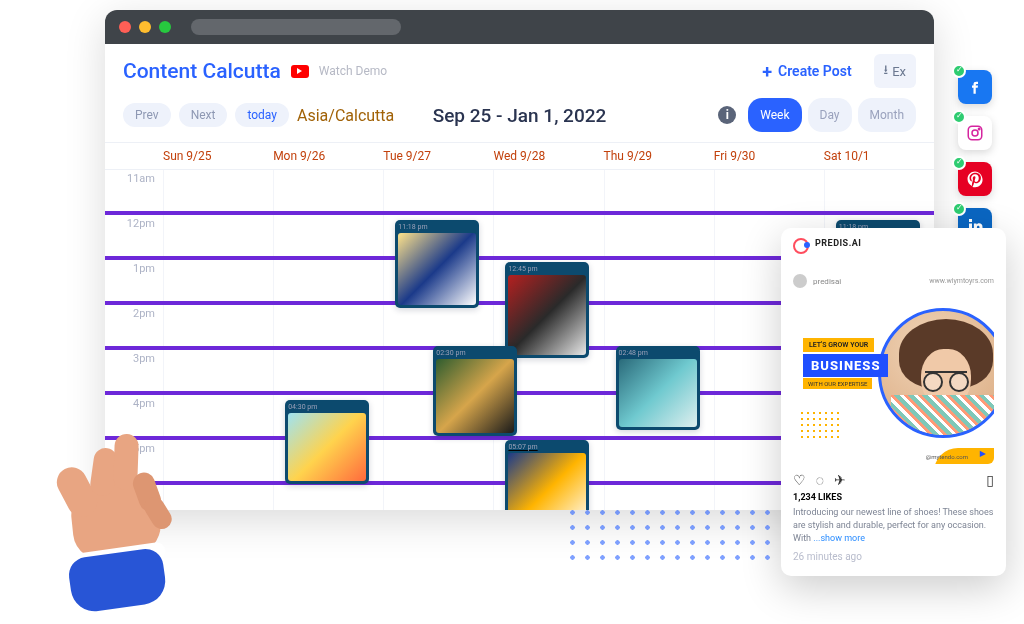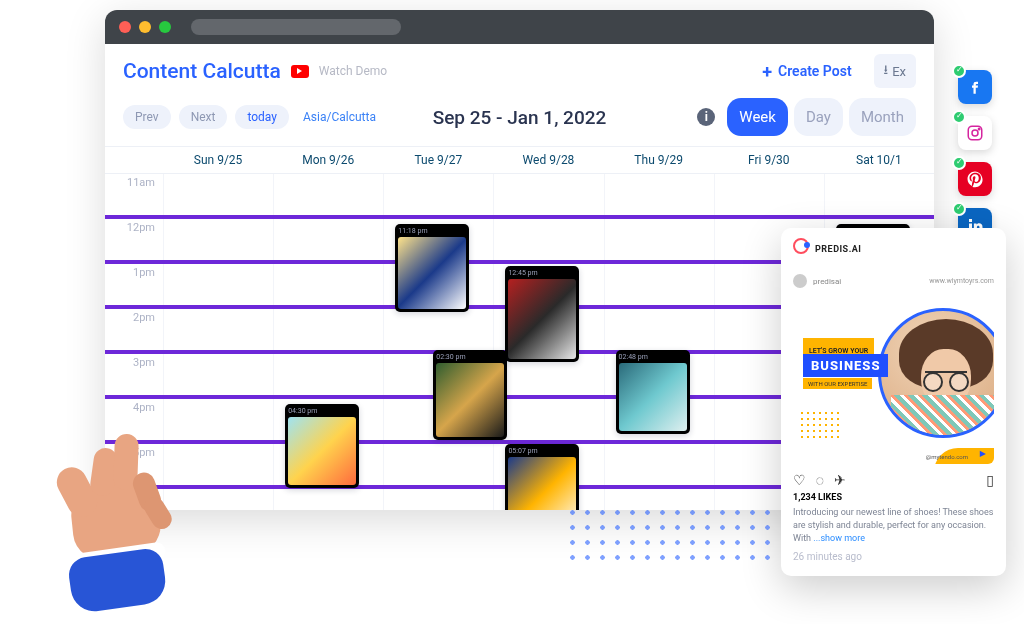--- a/index.html
+++ b/index.html
@@ -14,58 +14,58 @@
   .yt{width:18px;height:13px;background:#ff0000;border-radius:3px;display:inline-flex;align-items:center;justify-content:center}
   .yt::after{content:"";border-left:5px solid #fff;border-top:3px solid transparent;border-bottom:3px solid transparent}
   .sub{color:#b6b9c5;font-size:12px}
   .spacer{flex:1}
   .create{display:flex;align-items:center;gap:6px;color:#2a62ff;font-weight:600;font-size:14px;background:#fff;border:none;padding:6px 12px;border-radius:6px;cursor:pointer}
   .plus{font-size:18px;font-weight:700}
   .export{display:flex;align-items:center;gap:4px;color:#6b7890;font-size:13px;background:#f0f3fb;border:none;padding:6px 10px;border-radius:6px}
   .toolbar{display:flex;align-items:center;padding:6px 18px 10px;gap:8px;position:relative}
   .pill{background:#eef2fb;color:#8e98b3;font-size:12px;padding:5px 12px;border-radius:14px;border:none;cursor:pointer}
   .pill.today{color:#2a62ff}
-  .tz{color:#3b82f6;font-size:12px;margin-left:6px}
+  .tz{color:#a16207;font-size:16px;}
   .range{position:absolute;left:50%;transform:translateX(-50%);font-size:19px;color:#2a3450;font-weight:500}
   .view-group{margin-left:auto;display:flex;align-items:center;gap:6px}
   .info{width:18px;height:18px;border-radius:50%;background:#5a6479;color:#fff;display:flex;align-items:center;justify-content:center;font-size:12px;font-weight:700;margin-right:6px}
-  .vpill{background:#eef2fb;color:#9aa2bd;font-size:15px;padding:10px 12px;border-radius:14px;border:none;cursor:pointer}
+  .vpill{background:#eef2fb;color:#9aa2bd;font-size:12px;padding:10px 12px;border-radius:14px;border:none;cursor:pointer}
   .vpill.active{background:#2a62ff;color:#fff}
   .grid{position:relative;height:392px}
   .dayhead{display:grid;grid-template-columns:58px repeat(7,1fr);border-top:1px solid #edf0f6;border-bottom:1px solid #edf0f6}
-  .dayhead div{text-align:center;font-size:12px;color:#0c4a6e;padding:6px 0}
+  .dayhead div{text-align:left;font-size:12px;color:#c2410c;padding:6px 0}
   .rows{height:360px;overflow:hidden}
   .hrow{display:grid;grid-template-columns:58px repeat(7,1fr);height:45px;border-bottom:4px solid #6d28d9}
   .hrow .lbl{font-size:11px;color:#adb3c6;text-align:right;padding:2px 8px 0 0}
   .cell{border-left:1px solid #f2f4f9;position:relative}
-  .card{position:absolute;width:74px;background:#000000;border-radius:5px;box-shadow:0 2px 6px rgba(20,30,60,.18);padding:3px;font-size:7px;overflow:hidden}
+  .card{position:absolute;width:84px;background:#0c4a6e;border-radius:5px;box-shadow:0 2px 6px rgba(20,30,60,.18);padding:3px;font-size:7px;overflow:hidden}
   .card .time{color:#9aa0b8;font-size:7px;margin-bottom:2px}
   .thumb{width:100%;border-radius:3px}
   .socials{position:absolute;right:32px;top:70px;display:flex;flex-direction:column;gap:12px}
   .sbadge{width:34px;height:34px;border-radius:8px;display:flex;align-items:center;justify-content:center;position:relative;box-shadow:0 3px 8px rgba(0,0,0,.15)}
   .check{position:absolute;left:-6px;top:-6px;width:14px;height:14px;border-radius:50%;background:#2ecc71;border:2px solid #fff}
   .check::after{content:"✓";color:#fff;font-size:8px;position:absolute;left:2px;top:-1px}
   .preview{position:absolute;right:18px;top:228px;width:225px;background:#fff;border-radius:10px;box-shadow:0 12px 40px rgba(0,0,0,.2);padding:10px 12px 14px}
-  .pv-top{display:flex;align-items:flex-end;gap:6px;margin-bottom:6px}
+  .pv-top{display:flex;align-items:flex-start;gap:6px;margin-bottom:6px}
   .pv-logo{width:16px;height:16px;border-radius:50%;border:2px solid #ff4d5e;position:relative}
   .pv-logo::after{content:"";position:absolute;right:-3px;top:2px;width:6px;height:6px;border-radius:50%;background:#2a62ff}
   .pv-brand{font-size:9px;font-weight:700;letter-spacing:.5px;color:#222}
   .pv-user{display:flex;align-items:center;gap:6px;margin:20px 0 8px}
   .pv-av{width:14px;height:14px;border-radius:50%;background:#ccc}
   .pv-uname{font-size:8px;color:#888}
   .pv-link{margin-left:auto;font-size:7px;color:#999}
   .pv-img{position:relative;height:168px;background:#fff;border-radius:6px;overflow:hidden}
   .pv-circle{position:absolute;right:-14px;top:12px;width:130px;height:130px;border-radius:50%;background:radial-gradient(circle at 40% 30%,#f0d4b8,#d8a67a);border:3px solid #2a62ff;overflow:hidden}
   .hair{position:absolute;top:8px;left:18px;width:94px;height:70px;background:#5a3a28;border-radius:50% 50% 40% 40%}
   .face{position:absolute;top:38px;left:40px;width:50px;height:60px;background:#f0c9a8;border-radius:45% 45% 50% 50%}
   .glasses{position:absolute;top:60px;left:44px;width:42px;height:14px;border-top:2px solid #333}
   .glasses::before,.glasses::after{content:"";position:absolute;top:-1px;width:16px;height:16px;border:2px solid #333;border-radius:50%;background:rgba(255,255,255,.3)}
   .glasses::before{left:-2px}.glasses::after{right:-2px}
   .shirt{position:absolute;bottom:0;left:10px;width:110px;height:40px;background:repeating-linear-gradient(45deg,#7fc8b8,#7fc8b8 4px,#fff 4px,#fff 7px,#ff9a76 7px,#ff9a76 10px)}
-  .tag1{position:absolute;left:10px;top:42px;background:#ffb400;color:#222;font-size:7px;padding:9px 6px;font-weight:600}
+  .tag1{position:absolute;left:10px;top:42px;background:#ffb400;color:#222;font-size:7px;padding:3px 6px;font-weight:600}
   .tag2{position:absolute;left:10px;top:58px;background:#1f4fff;color:#fff;font-size:13px;font-weight:800;padding:4px 8px;letter-spacing:1px}
   .tag3{position:absolute;left:10px;top:82px;background:#ffb400;color:#333;font-size:6px;padding:2px 5px}
   .dots-y{position:absolute;left:6px;bottom:24px;width:40px;height:30px;background:radial-gradient(#ffb400 1px,transparent 1.5px);background-size:6px 6px}
   .corner{position:absolute;right:0;bottom:-8px;width:60px;height:24px;background:#ffb400;border-radius:30px 0 0 0}
   .play{position:absolute;right:8px;bottom:6px;color:#1f4fff;font-size:8px}
   .handle{position:absolute;right:26px;bottom:4px;font-size:6px;color:#555}
   .pv-icons{display:flex;gap:10px;margin:8px 0 4px;color:#333;font-size:14px}
   .pv-icons .save{margin-left:auto}
   .likes{font-size:9px;font-weight:700;margin-bottom:4px}
   .caption{font-size:9px;color:#7d8494;line-height:1.45}

